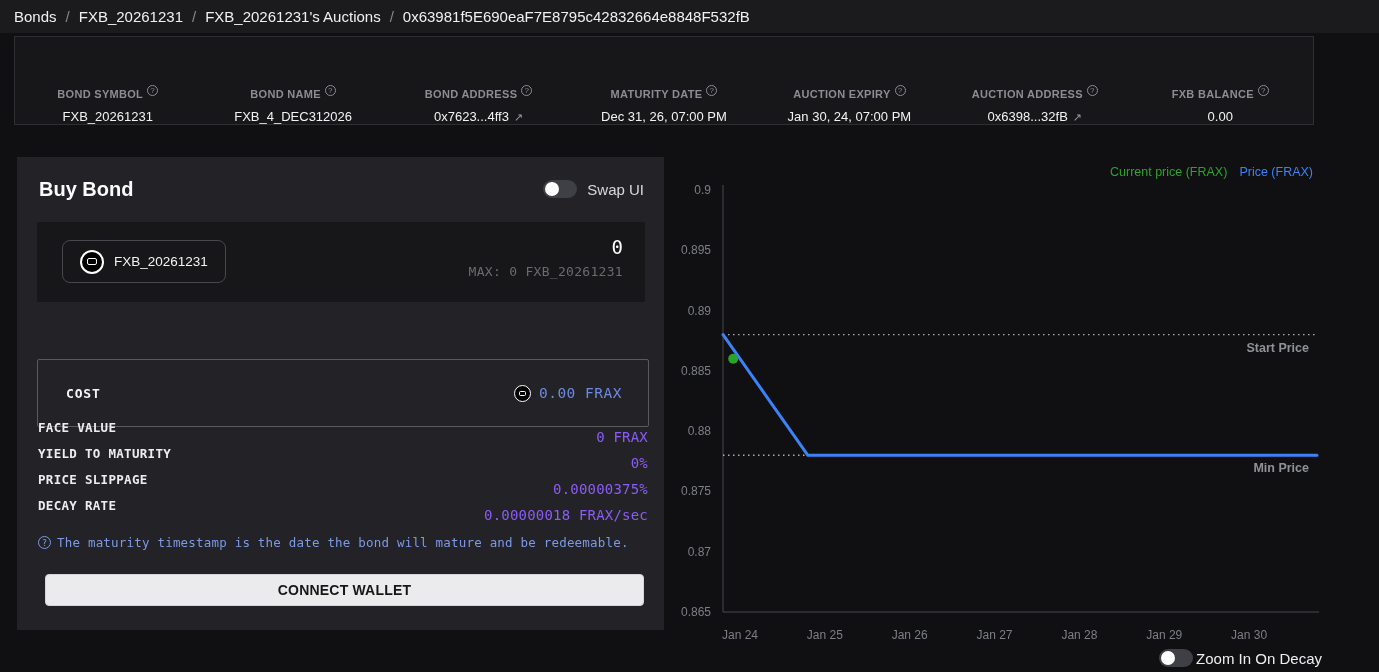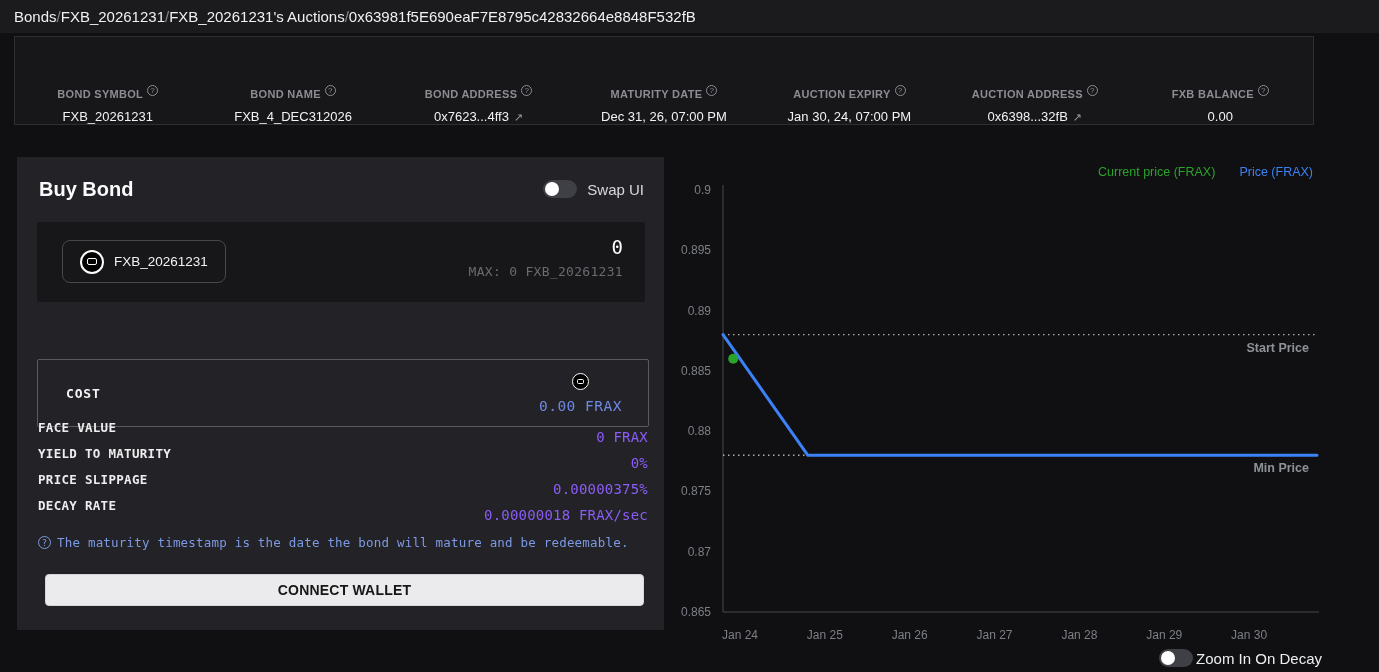--- a/index.html
+++ b/index.html
@@ -2,21 +2,21 @@
 <html><head>
 <meta charset="utf-8">
 <style>
   * { margin:0; padding:0; box-sizing:border-box; }
   html,body { background:#0c0c0e; }
   body { font-family:"Liberation Sans", sans-serif; }
   .screen { position:relative; width:1379px; height:672px; background:#101013; overflow:hidden; }
 
   
   .topbar { position:absolute; left:0; top:0; width:100%; height:33px; background:#1b1b1e;
-            display:flex; align-items:center; padding:0 14px; font-size:15px; }
+            display:flex; align-items:center; padding:0 14px; gap:9px; font-size:15px; }
   .bc-item { color:#f0f0f2; cursor:pointer; white-space:nowrap; }
   .bc-item.last { cursor:default; }
   .bc-sep { color:#87878d; }
 
   
   .stats-card { position:absolute; left:14px; top:36px; width:1300px; height:89px;
                 background:#17171a; border:1px solid #2f2f33; display:flex; align-items:flex-end; }
   .stat-col { flex:1; text-align:center; }
   .stat-label { font-size:11px; font-weight:bold; color:#8c8c93; letter-spacing:.3px; }
   .stat-value { margin-top:9px; font-size:13px; color:#f2f2f3; }
@@ -48,38 +48,38 @@
   .token-icon.small { width:17px; height:17px; border-width:1.5px; }
   .token-icon.small .glyph { width:7px; height:5px; border-width:1.2px; border-radius:1.5px; }
   .amount-col { position:absolute; right:22px; top:14px; text-align:right; }
   .amount { font-family:"DejaVu Sans Mono",monospace; font-size:19px; color:#ffffff; cursor:text; }
   .max { margin-top:6px; font-family:"DejaVu Sans Mono",monospace; font-size:13px; color:#6a6a71;
          letter-spacing:.3px; cursor:pointer; }
 
   .cost-box { position:absolute; left:20px; right:15px; top:165px; height:68px; border:1px solid #5a5a61;
               border-radius:2px; display:flex; justify-content:space-between; align-items:center; padding:0 26px 0 28px;margin-top:37px; }
   .cost-label { font-family:"DejaVu Sans Mono",monospace; font-weight:bold; font-size:13px; color:#f5f5f6; letter-spacing:.8px; }
-  .cost-value-group { display:flex; align-items:center; gap:8px;flex-direction:column; }
+  .cost-value-group { display:flex; align-items:center; gap:8px; }
   .cost-value { font-family:"DejaVu Sans Mono",monospace; font-size:14.5px; color:#6e89e2; letter-spacing:.5px; }
 
   .details { position:absolute; left:21px; right:16px; top:257px; }
   .detail-row { display:flex; justify-content:space-between; align-items:center; height:26px; }
   .d-label { font-family:"DejaVu Sans Mono",monospace; font-weight:bold; font-size:12.5px; color:#ededef; letter-spacing:.3px; }
   .d-value { font-family:"DejaVu Sans Mono",monospace; font-size:14px; color:#8b5cf6; letter-spacing:.2px;margin-top:20px; }
 
   .note { position:absolute; left:21px; right:16px; top:378px; font-family:"DejaVu Sans Mono",monospace;
           font-size:12.5px; color:#7d99e4; letter-spacing:.2px; }
 
   .connect-btn { position:absolute; left:28px; right:20px; top:417px; height:32px; background:#ebebed;
                  border:1px solid #d6d6d8; border-radius:4px; font-family:"Liberation Sans",sans-serif;
                  font-weight:bold; font-size:14px; color:#161616; letter-spacing:.2px; cursor:pointer; }
 
   
   .legend { position:absolute; left:664px; top:165px; width:649px; display:flex;
-            justify-content:flex-end; gap:24px; font-size:12.5px; }
+            justify-content:flex-end; gap:12px; font-size:12.5px; }
   .legend-item { cursor:pointer; }
   .chart { position:absolute; left:664px; top:180px; }
   .tick { fill:#7c7f85; font-size:12px; font-family:"Liberation Sans",sans-serif; }
   .annot { fill:#8e9196; font-size:12.5px; font-weight:bold; font-family:"Liberation Sans",sans-serif; }
 
   .zoom-row { position:absolute; top:649px; right:57px; display:flex; align-items:flex-end; gap:3px; }
   .zoom-row .toggle-label { color:#eceef0; }
 </style>
 </head>
 <body>

